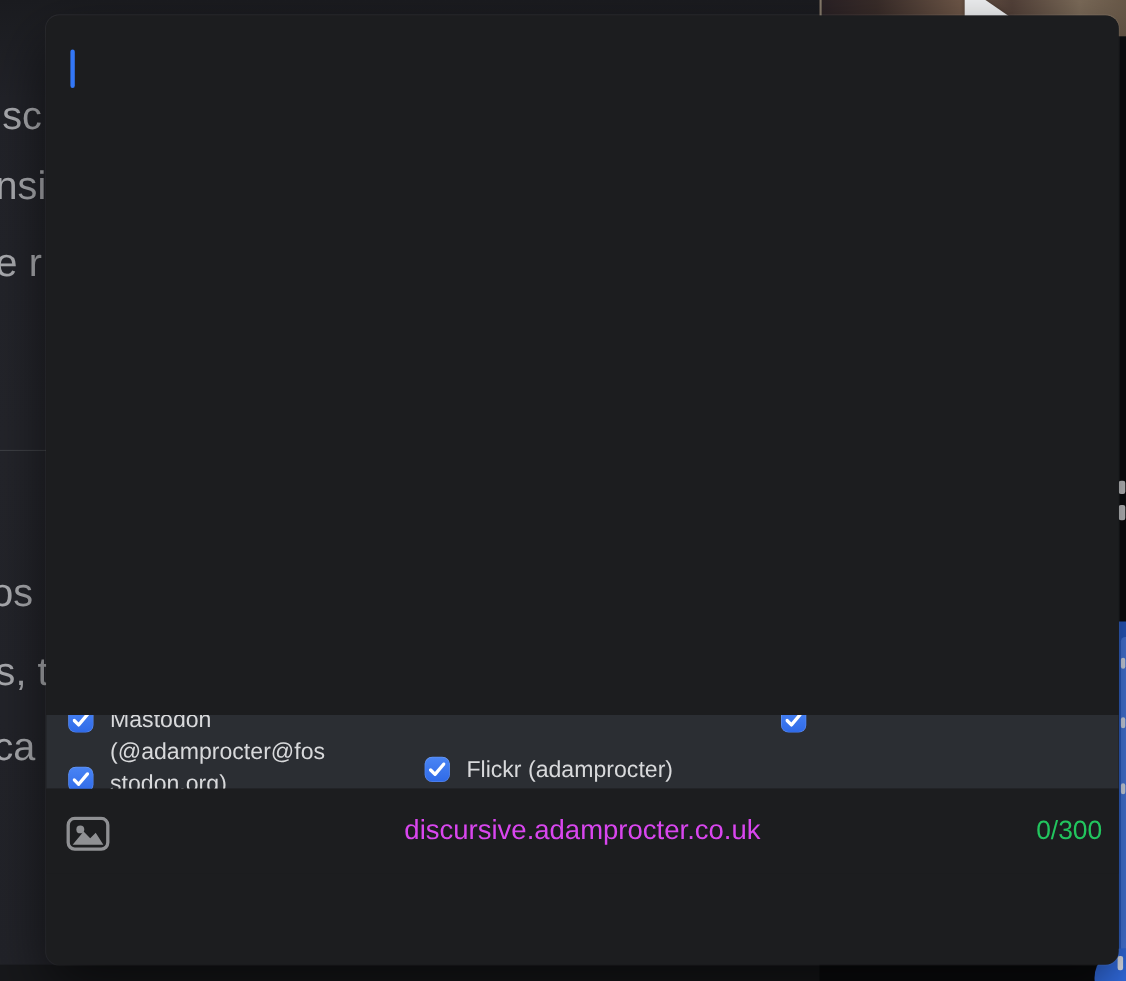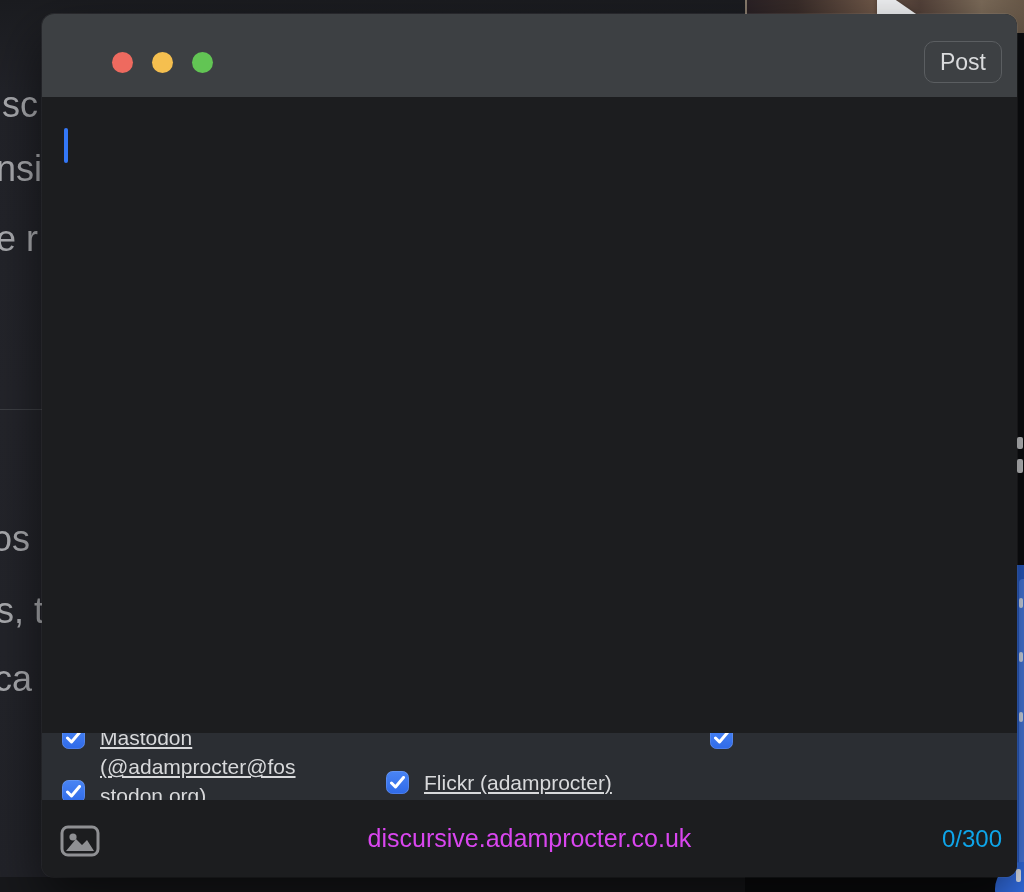--- a/index.html
+++ b/index.html
@@ -57,33 +57,33 @@
   .svc-mastodon{left:20px;top:-10px;width:300px;}
   .svc-flickr{left:344px;top:35px;width:320px;}
   .svc-bluesky{left:668px;top:-10px;width:300px;}
   .svc-pixelfed{left:20px;top:44px;width:300px;z-index:2;flex-direction:column;}
   .checkbox{
     flex:0 0 auto;width:23px;height:23px;margin-top:3px;margin-right:15px;
     border-radius:7px;background:linear-gradient(180deg,#4a85f4,#2f6ae8);
     display:flex;align-items:center;justify-content:center;
     box-shadow:inset 0 0 0 .5px rgba(255,255,255,.25);
   }
-  .service-label{color:#d8d9db;font-size:21px;line-height:29px;white-space:pre-line;text-decoration:underline;}
+  .service-label{color:#d8d9db;font-size:21px;line-height:29px;white-space:pre-line;}
 
   
   .toolbar{position:relative;height:77px;background:#1c1d1f;}
   .media-btn{position:absolute;left:18px;top:25px;width:40px;height:32px;background:transparent;border:none;padding:0;}
   .site-label{
     position:absolute;left:0;top:0;width:100%;height:100%;
     display:flex;align-items:center;justify-content:center;
     color:#d946ef;font-size:25px;
   }
   .char-count{
     position:absolute;right:15px;top:0;height:100%;
-    display:flex;align-items:center;color:#0ea5e9;font-size:24px;
+    display:flex;align-items:center;color:#22c55e;font-size:24px;
   }
 </style>
 </head>
 <body>
 
 <div class="screen">
 
   <div class="bg-fragment" style="left:2px;top:84px;">sc</div>
   <div class="bg-fragment" style="left:-4px;top:148px;">nsi</div>
   <div class="bg-fragment" style="left:-4px;top:218px;">e r</div>
@@ -106,26 +106,20 @@
   <div class="bg-strip-mark" style="top:652px;"></div>
   <div class="bg-strip-mark" style="top:712px;"></div>
 
   <div class="bg-bottom-left"></div>
   <div class="bg-bottom-right"></div>
   <div class="bg-blue-circle"></div>
   <div class="bg-blue-circle-mark"></div>
 
   <div class="window">
 
-    <div class="titlebar">
-      <div class="traffic red"></div>
-      <div class="traffic yellow"></div>
-      <div class="traffic green"></div>
-      <button class="post-btn">Post</button>
-    </div>
 
     <div class="editor">
       <div class="caret"></div>
     </div>
 
     <div class="services">
 
       <div class="service svc-mastodon">
         <span class="checkbox">
           <svg width="15" height="13" viewBox="0 0 15 13">

